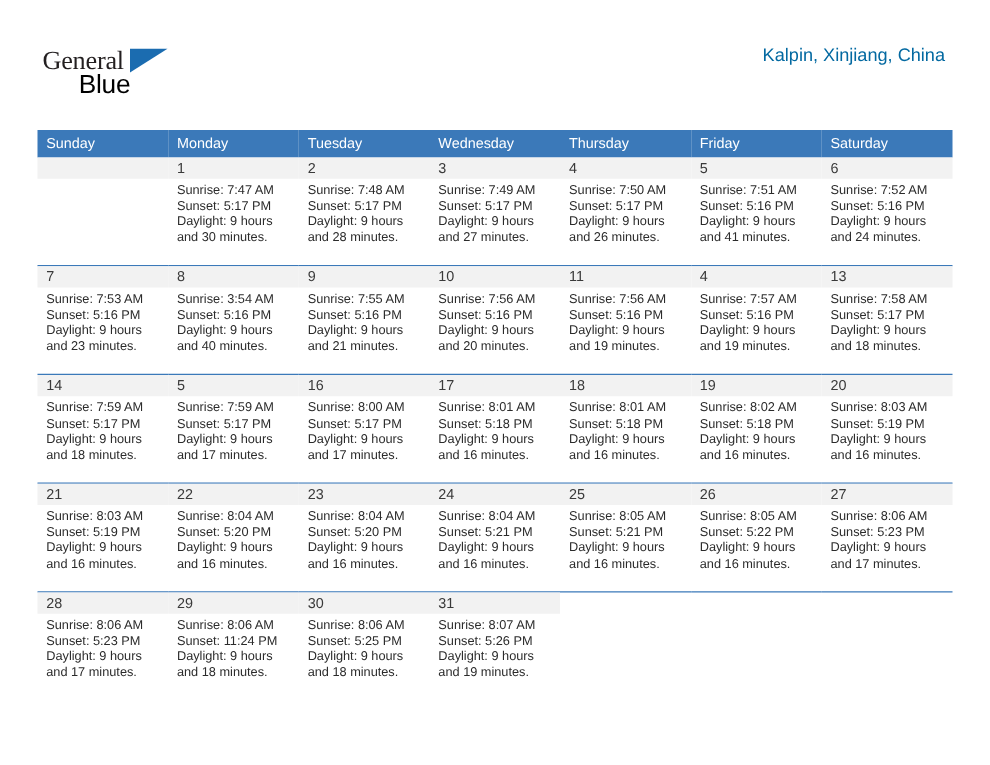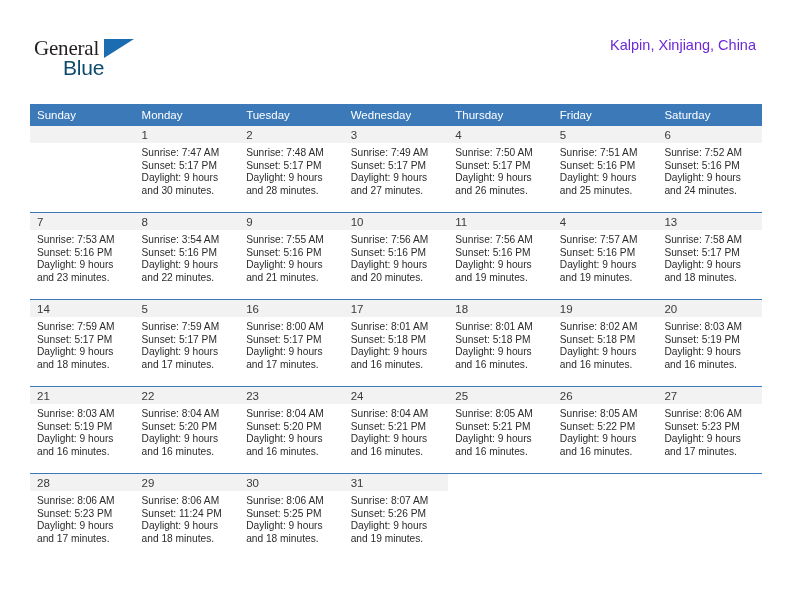--- a/index.html
+++ b/index.html
@@ -53,39 +53,39 @@
     height: 0;
     border-left: 30px solid #1b6cb0;
     border-bottom: 19px solid transparent;
   }
   .logo-blue {
     position: absolute;
     left: 29px;
     top: 20px;
     font-size: 21px;
     letter-spacing: -0.2px;
-    color: #0c4a6e;
+    color: #000000;
     font-family: "Liberation Sans", sans-serif;
   }
   .title-block {
     position: absolute;
     right: 36px;
     top: 30px;
     text-align: right;
   }
   .cal-title {
     font-size: 29px;
     color: #3c3c3c;
     line-height: 34px;
     font-weight: normal;
     white-space: nowrap;
   }
   .cal-subtitle {
     font-size: 14.5px;
-    color: #6d28d9;
+    color: #0369a1;
     line-height: 20px;
     margin-top: 5px;
     white-space: nowrap;
   }
 
   
   .calendar {
     position: absolute;
     left: 30px;
     top: 104px;
@@ -218,21 +218,21 @@
               <div>Daylight: 9 hours</div>
               <div>and 26 minutes.</div>
             </div>
           </td>
           <td class="daycell">
             <div class="daynum-band">5</div>
             <div class="cell-body">
               <div>Sunrise: 7:51 AM</div>
               <div>Sunset: 5:16 PM</div>
               <div>Daylight: 9 hours</div>
-              <div>and 25 minutes.</div>
+              <div>and 41 minutes.</div>
             </div>
           </td>
           <td class="daycell">
             <div class="daynum-band">6</div>
             <div class="cell-body">
               <div>Sunrise: 7:52 AM</div>
               <div>Sunset: 5:16 PM</div>
               <div>Daylight: 9 hours</div>
               <div>and 24 minutes.</div>
             </div>
@@ -247,21 +247,21 @@
               <div>Daylight: 9 hours</div>
               <div>and 23 minutes.</div>
             </div>
           </td>
           <td class="daycell">
             <div class="daynum-band">8</div>
             <div class="cell-body">
               <div>Sunrise: 3:54 AM</div>
               <div>Sunset: 5:16 PM</div>
               <div>Daylight: 9 hours</div>
-              <div>and 22 minutes.</div>
+              <div>and 40 minutes.</div>
             </div>
           </td>
           <td class="daycell">
             <div class="daynum-band">9</div>
             <div class="cell-body">
               <div>Sunrise: 7:55 AM</div>
               <div>Sunset: 5:16 PM</div>
               <div>Daylight: 9 hours</div>
               <div>and 21 minutes.</div>
             </div>

